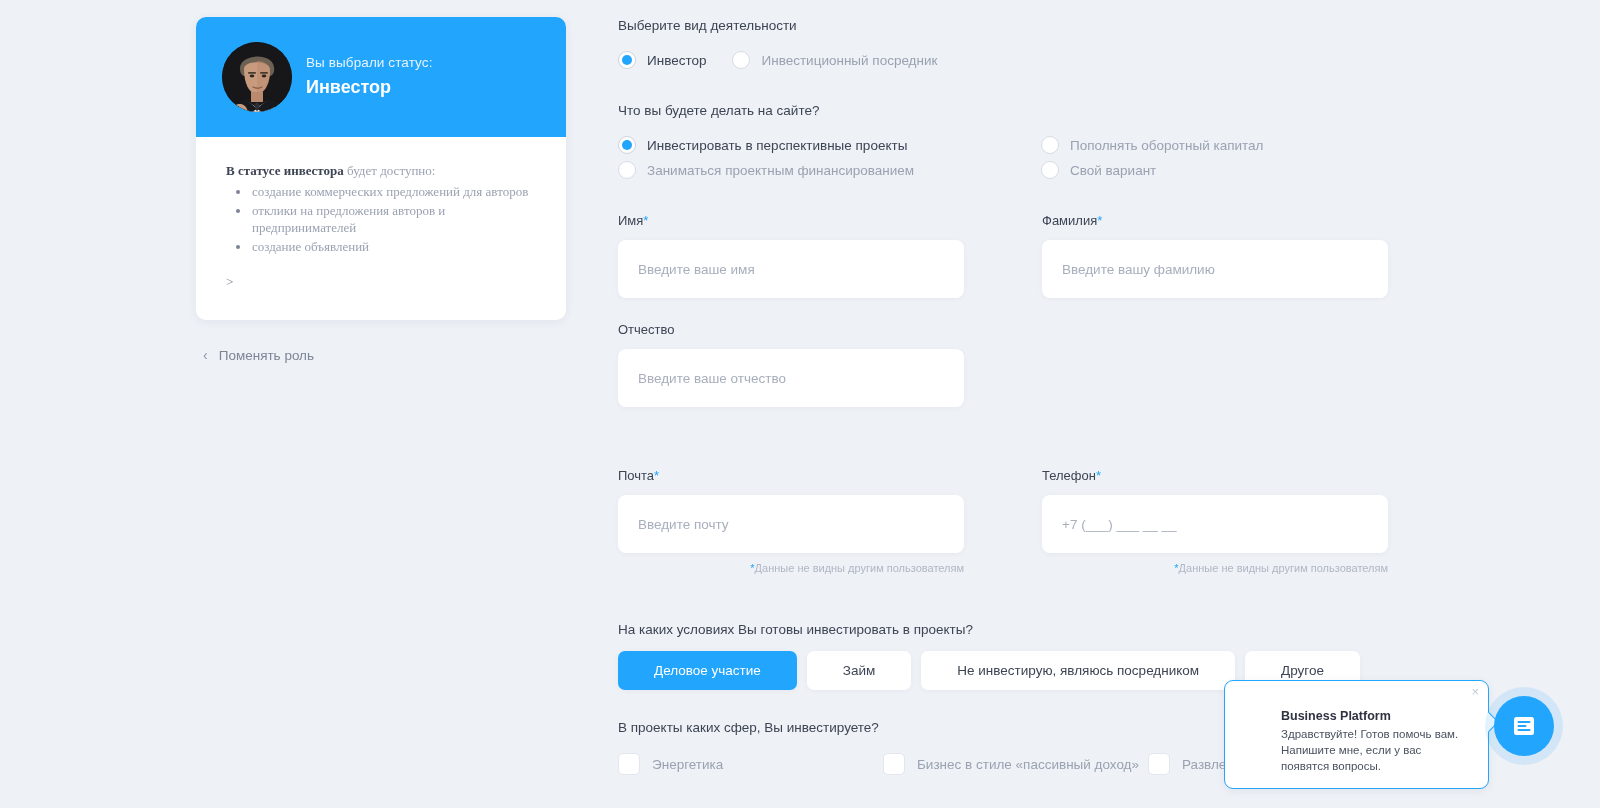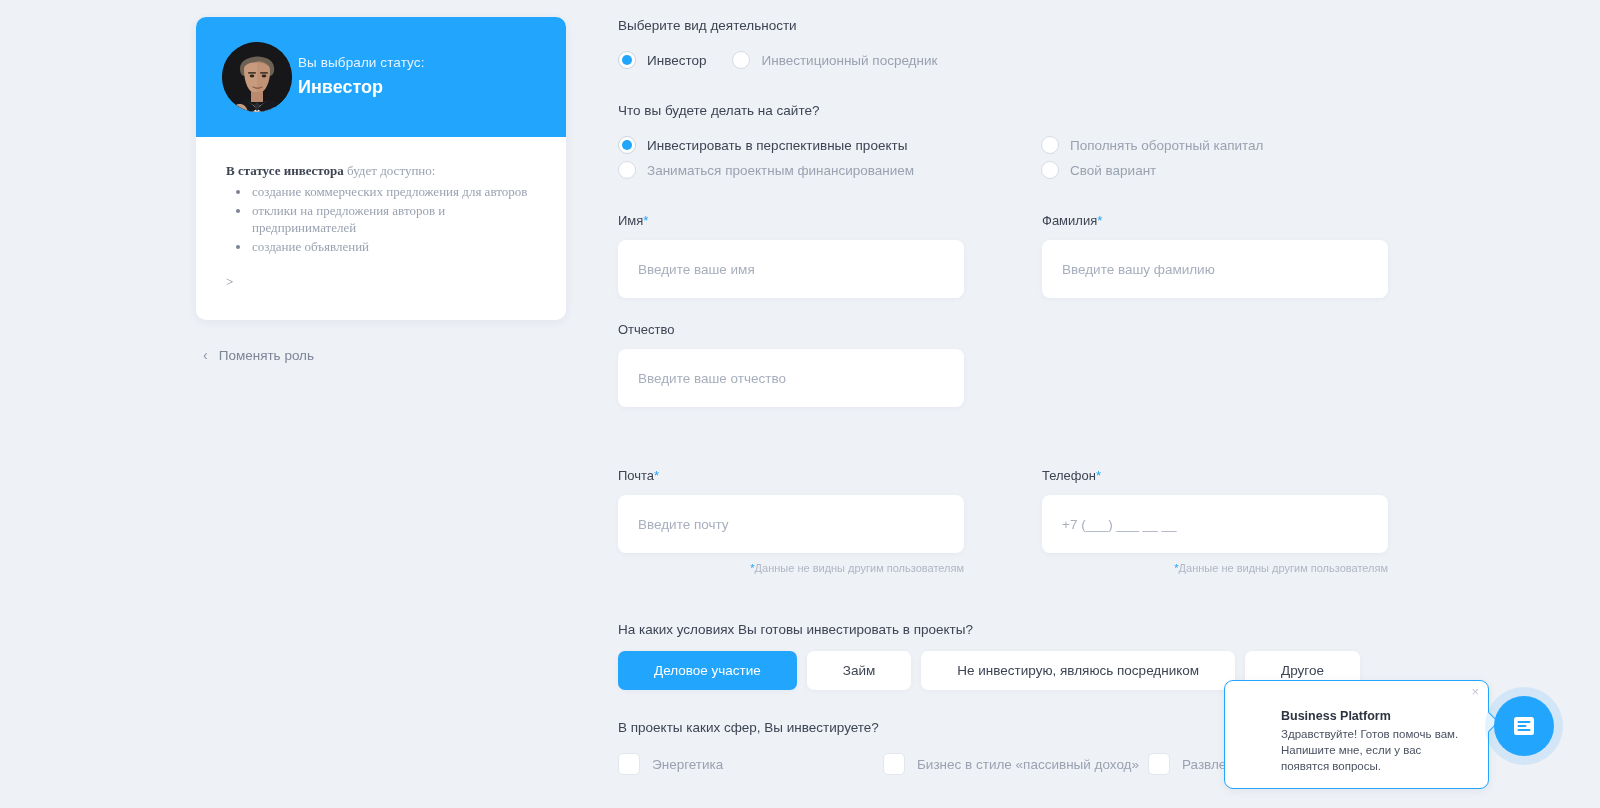--- a/index.html
+++ b/index.html
@@ -33,21 +33,21 @@
     box-shadow: 0 2px 10px rgba(60, 80, 120, 0.07);
     overflow: hidden;
   }
 
   .status-card-header {
     background: #21a5fd;
     height: 120px;
     display: flex;
     align-items: center;
     padding: 0 26px;
-    gap: 6px;
+    gap: 14px;
   }
 
   .avatar {
     width: 70px;
     height: 70px;
     border-radius: 50%;
     flex: 0 0 70px;
     overflow: hidden;
     background: #1b1b1d;
     position: relative;
@@ -373,21 +373,21 @@
       </div>
       <div class="status-head-text">
         <div class="status-pretitle">Вы выбрали статус:</div>
         <div class="status-title">Инвестор</div>
       </div>
     </div>
 
     <div class="status-card-body">
       <div class="benefits-lead"><b>В статусе инвестора</b><span> будет доступно:</span></div>
       <ul class="benefits-list">
-        <li>создание коммерческих предложения для авторов</li>
+        <li>создание коммерческих предложений для авторов</li>
         <li>отклики на предложения авторов и предпринимателей</li>
         <li>создание объявлений</li>
       </ul>
       <div class="more-chevron">&gt;</div>
     </div>
   </div>
 
   <div class="change-role">
     <span class="chev-left">‹</span>
     <span>Поменять роль</span>

